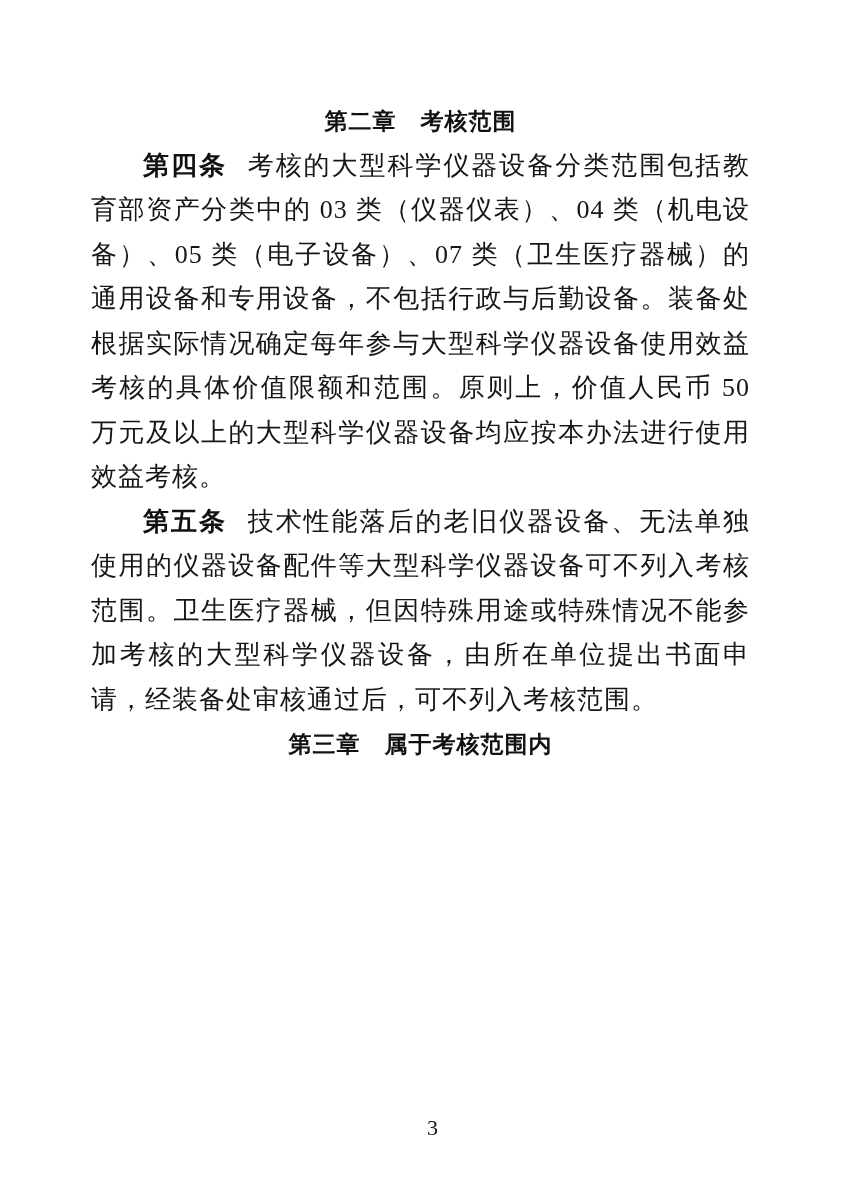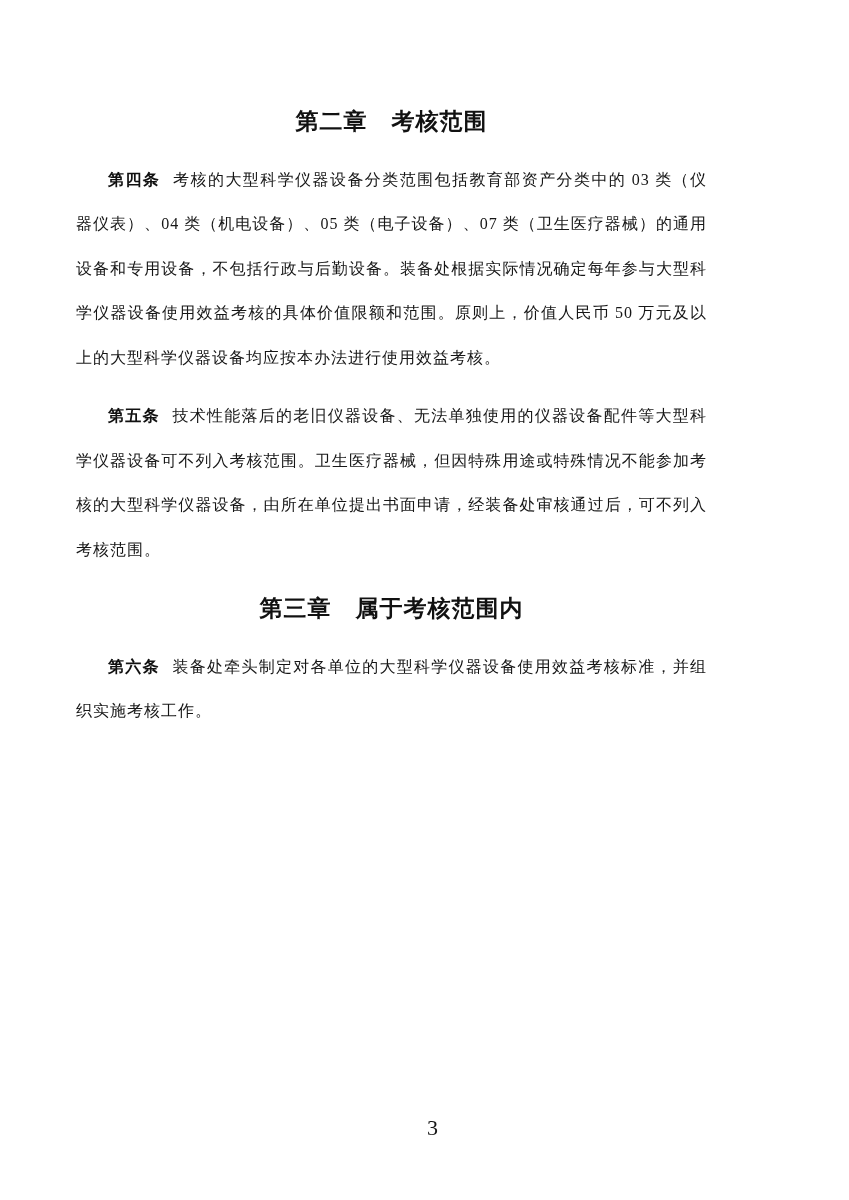--- a/index.html
+++ b/index.html
@@ -6,45 +6,45 @@
     margin: 0;
     padding: 0;
     background: #ffffff;
   }
   .page {
     position: relative;
     width: 849px;
     height: 1200px;
     background: #ffffff;
     box-sizing: border-box;
-    padding: 99px 87px 0 62px;
+    padding: 99px 87px 0 91px;
     overflow: hidden;
     color: #161616;
   }
   .doc-body {
     width: 659px;
   }
   .chapter-heading {
     font-family: "Liberation Sans", "DejaVu Sans", sans-serif;
     font-weight: bold;
     font-size: 23px;
     line-height: 44.5px;
     text-align: center;
     color: #111111;
     letter-spacing: 1px;
   }
   .para {
     font-family: "Liberation Serif", "DejaVu Serif", serif;
-    font-size: 16px;
+    font-size: 26px;
     line-height: 44.5px;
     text-align: justify;
     text-justify: inter-character;
     text-indent: 2em;
     letter-spacing: 1px;
-    margin: 14px;
+    margin: 0;
     color: #161616;
   }
   .para .lead {
     font-weight: bold;
     margin-right: 0.8em;
     color: #111111;
   }
   .page-number {
     position: absolute;
     left: 103px;
@@ -64,21 +64,20 @@
   <div class="doc-body">
 
     <div class="chapter-heading">第二章　考核范围</div>
 
     <p class="para"><span class="lead">第四条</span><span>考核的大型科学仪器设备分类范围包括教育部资产分类中的 03 类（仪器仪表）、04 类（机电设备）、05 类（电子设备）、07 类（卫生医疗器械）的通用设备和专用设备，不包括行政与后勤设备。装备处根据实际情况确定每年参与大型科学仪器设备使用效益考核的具体价值限额和范围。原则上，价值人民币 50 万元及以上的大型科学仪器设备均应按本办法进行使用效益考核。</span></p>
 
     <p class="para"><span class="lead">第五条</span><span>技术性能落后的老旧仪器设备、无法单独使用的仪器设备配件等大型科学仪器设备可不列入考核范围。卫生医疗器械，但因特殊用途或特殊情况不能参加考核的大型科学仪器设备，由所在单位提出书面申请，经装备处审核通过后，可不列入考核范围。</span></p>
 
     <div class="chapter-heading">第三章　属于考核范围内</div>
 
-    <p class="para"><span class="lead">第六条</span><span>装备处牵头制定对各单位的大型科学仪器设备使用效益考核标准，并组织实施考核工作。</span></p>
 
 
 
 
   </div>
 
   <div class="page-number">3</div>
 </div>
 
 </body></html>

